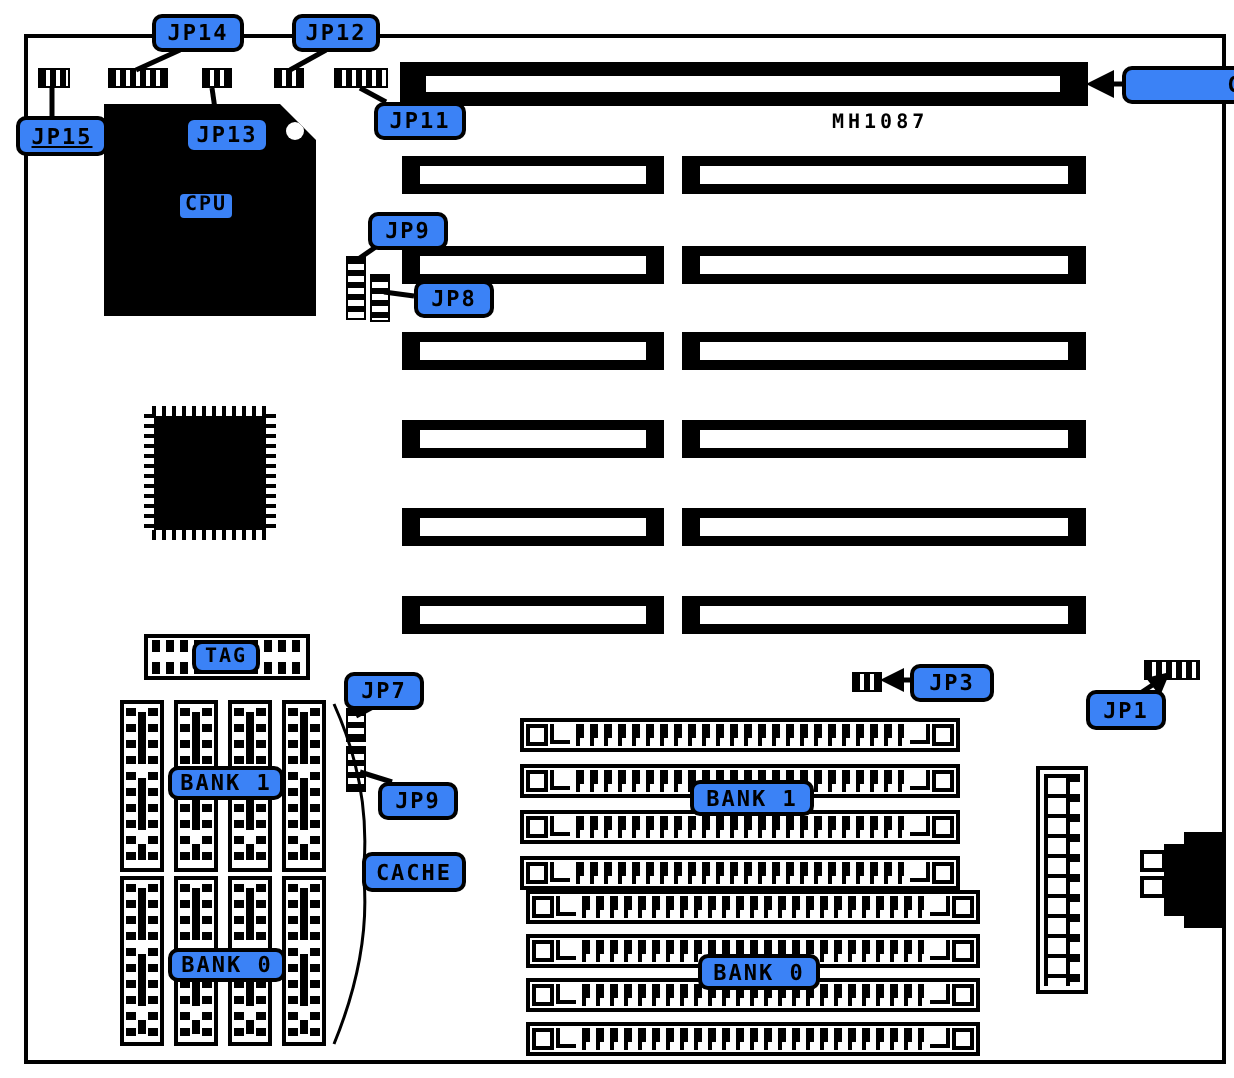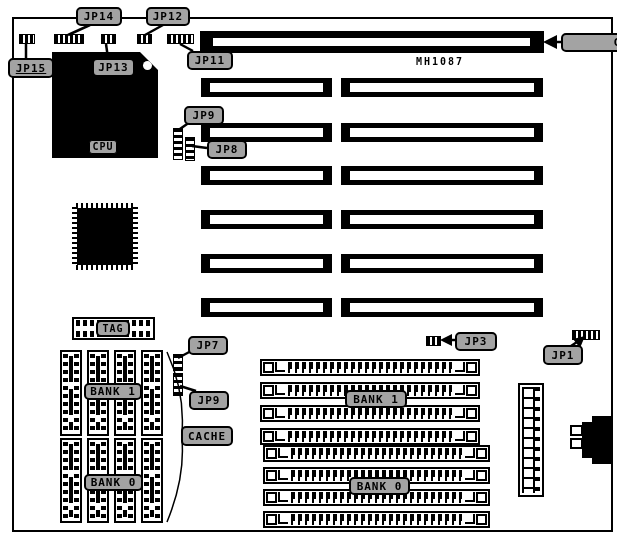--- a/index.html
+++ b/index.html
@@ -44,21 +44,21 @@
   .simm .tb{position:absolute;left:26px;right:26px;top:8px;height:4px;background:repeating-linear-gradient(90deg,#000 0 2px,#fff 2px 7px);}
   
   .vconn{position:absolute;left:518px;top:383px;width:22px;height:110px;border:2px solid #000;z-index:5;}
   .vconn .sq{position:absolute;left:2px;top:2px;bottom:2px;width:9px;border-left:2px solid #000;border-right:2px solid #000;background:repeating-linear-gradient(180deg,#000 0 2px,transparent 2px 10px);}
   .vconn .dash{position:absolute;right:2px;top:2px;bottom:2px;width:5px;background:repeating-linear-gradient(180deg,#000 0 4px,transparent 4px 10px);}
   
   .kb1{position:absolute;left:582px;top:422px;width:12px;height:36px;background:#000;z-index:5;}
   .kb2{position:absolute;left:592px;top:416px;width:21px;height:48px;background:#000;z-index:5;}
   .kbbox{position:absolute;width:9px;height:7px;border:2px solid #000;background:#fff;z-index:6;}
   
-  .callout{position:absolute;background:#a3a3a3;border:2px solid #000;border-radius:5px;
+  .callout{position:absolute;background:#3b82f6;border:2px solid #000;border-radius:5px;
            font-size:11px;font-weight:bold;letter-spacing:1px;line-height:1;color:#000;
            display:flex;align-items:center;justify-content:center;z-index:30;white-space:nowrap;}
   .plain-label{position:absolute;font-size:10px;font-weight:bold;letter-spacing:2px;color:#000;z-index:8;}
   .wires{position:absolute;left:0;top:0;z-index:20;}
 </style>
 </head>
 <body>
 
 <div class="stage">
 
@@ -103,21 +103,21 @@
     </div>
   <div class="slot" style="left:341px;top:298px;width:202px;height:19px;">
       <div class="stripe"></div>
     </div>
 
   <div class="plain-label" style="left:416px;top:56px;">MH1087</div>
 
   <div class="cpu">
     <div class="dot"></div>
   </div>
-  <div class="callout" style="left:89px;top:96px;width:26px;height:12px;border-width:1px;border-radius:3px;font-size:10px;margin-top:44px;">CPU</div>
+  <div class="callout" style="left:89px;top:96px;width:26px;height:12px;border-width:1px;border-radius:3px;font-size:10px;">CPU</div>
 
   <div class="qfp">
     <div class="pt"></div>
       <div class="pb"></div>
     <div class="pl"></div>
       <div class="pr"></div>
     <div class="die"></div>
   </div>
 
   <div class="tagchip">
@@ -285,19 +285,19 @@
   </svg>
 
   <div class="callout" style="left:76px;top:7px;width:42px;height:15px;">JP14</div>
   <div class="callout" style="left:146px;top:7px;width:40px;height:15px;">JP12</div>
   <div class="callout" style="left:8px;top:58px;width:42px;height:16px;text-decoration:underline;">JP15</div>
   <div class="callout" style="left:92px;top:58px;width:39px;height:15px;">JP13</div>
   <div class="callout" style="left:187px;top:51px;width:42px;height:15px;">JP11</div>
   <div class="callout" style="left:561px;top:33px;width:36px;height:15px;padding-left:44px;">CN1</div>
   <div class="callout" style="left:184px;top:106px;width:36px;height:15px;">JP9</div>
   <div class="callout" style="left:207px;top:140px;width:36px;height:15px;">JP8</div>
-  <div class="callout" style="left:188px;top:336px;width:36px;height:15px;">JP7</div>
+  <div class="callout" style="left:172px;top:336px;width:36px;height:15px;">JP7</div>
   <div class="callout" style="left:189px;top:391px;width:36px;height:15px;">JP9</div>
   <div class="callout" style="left:181px;top:426px;width:48px;height:16px;">CACHE</div>
   <div class="callout" style="left:455px;top:332px;width:38px;height:15px;">JP3</div>
   <div class="callout" style="left:543px;top:345px;width:36px;height:16px;">JP1</div>
 
 </div>
 
 </body></html>

